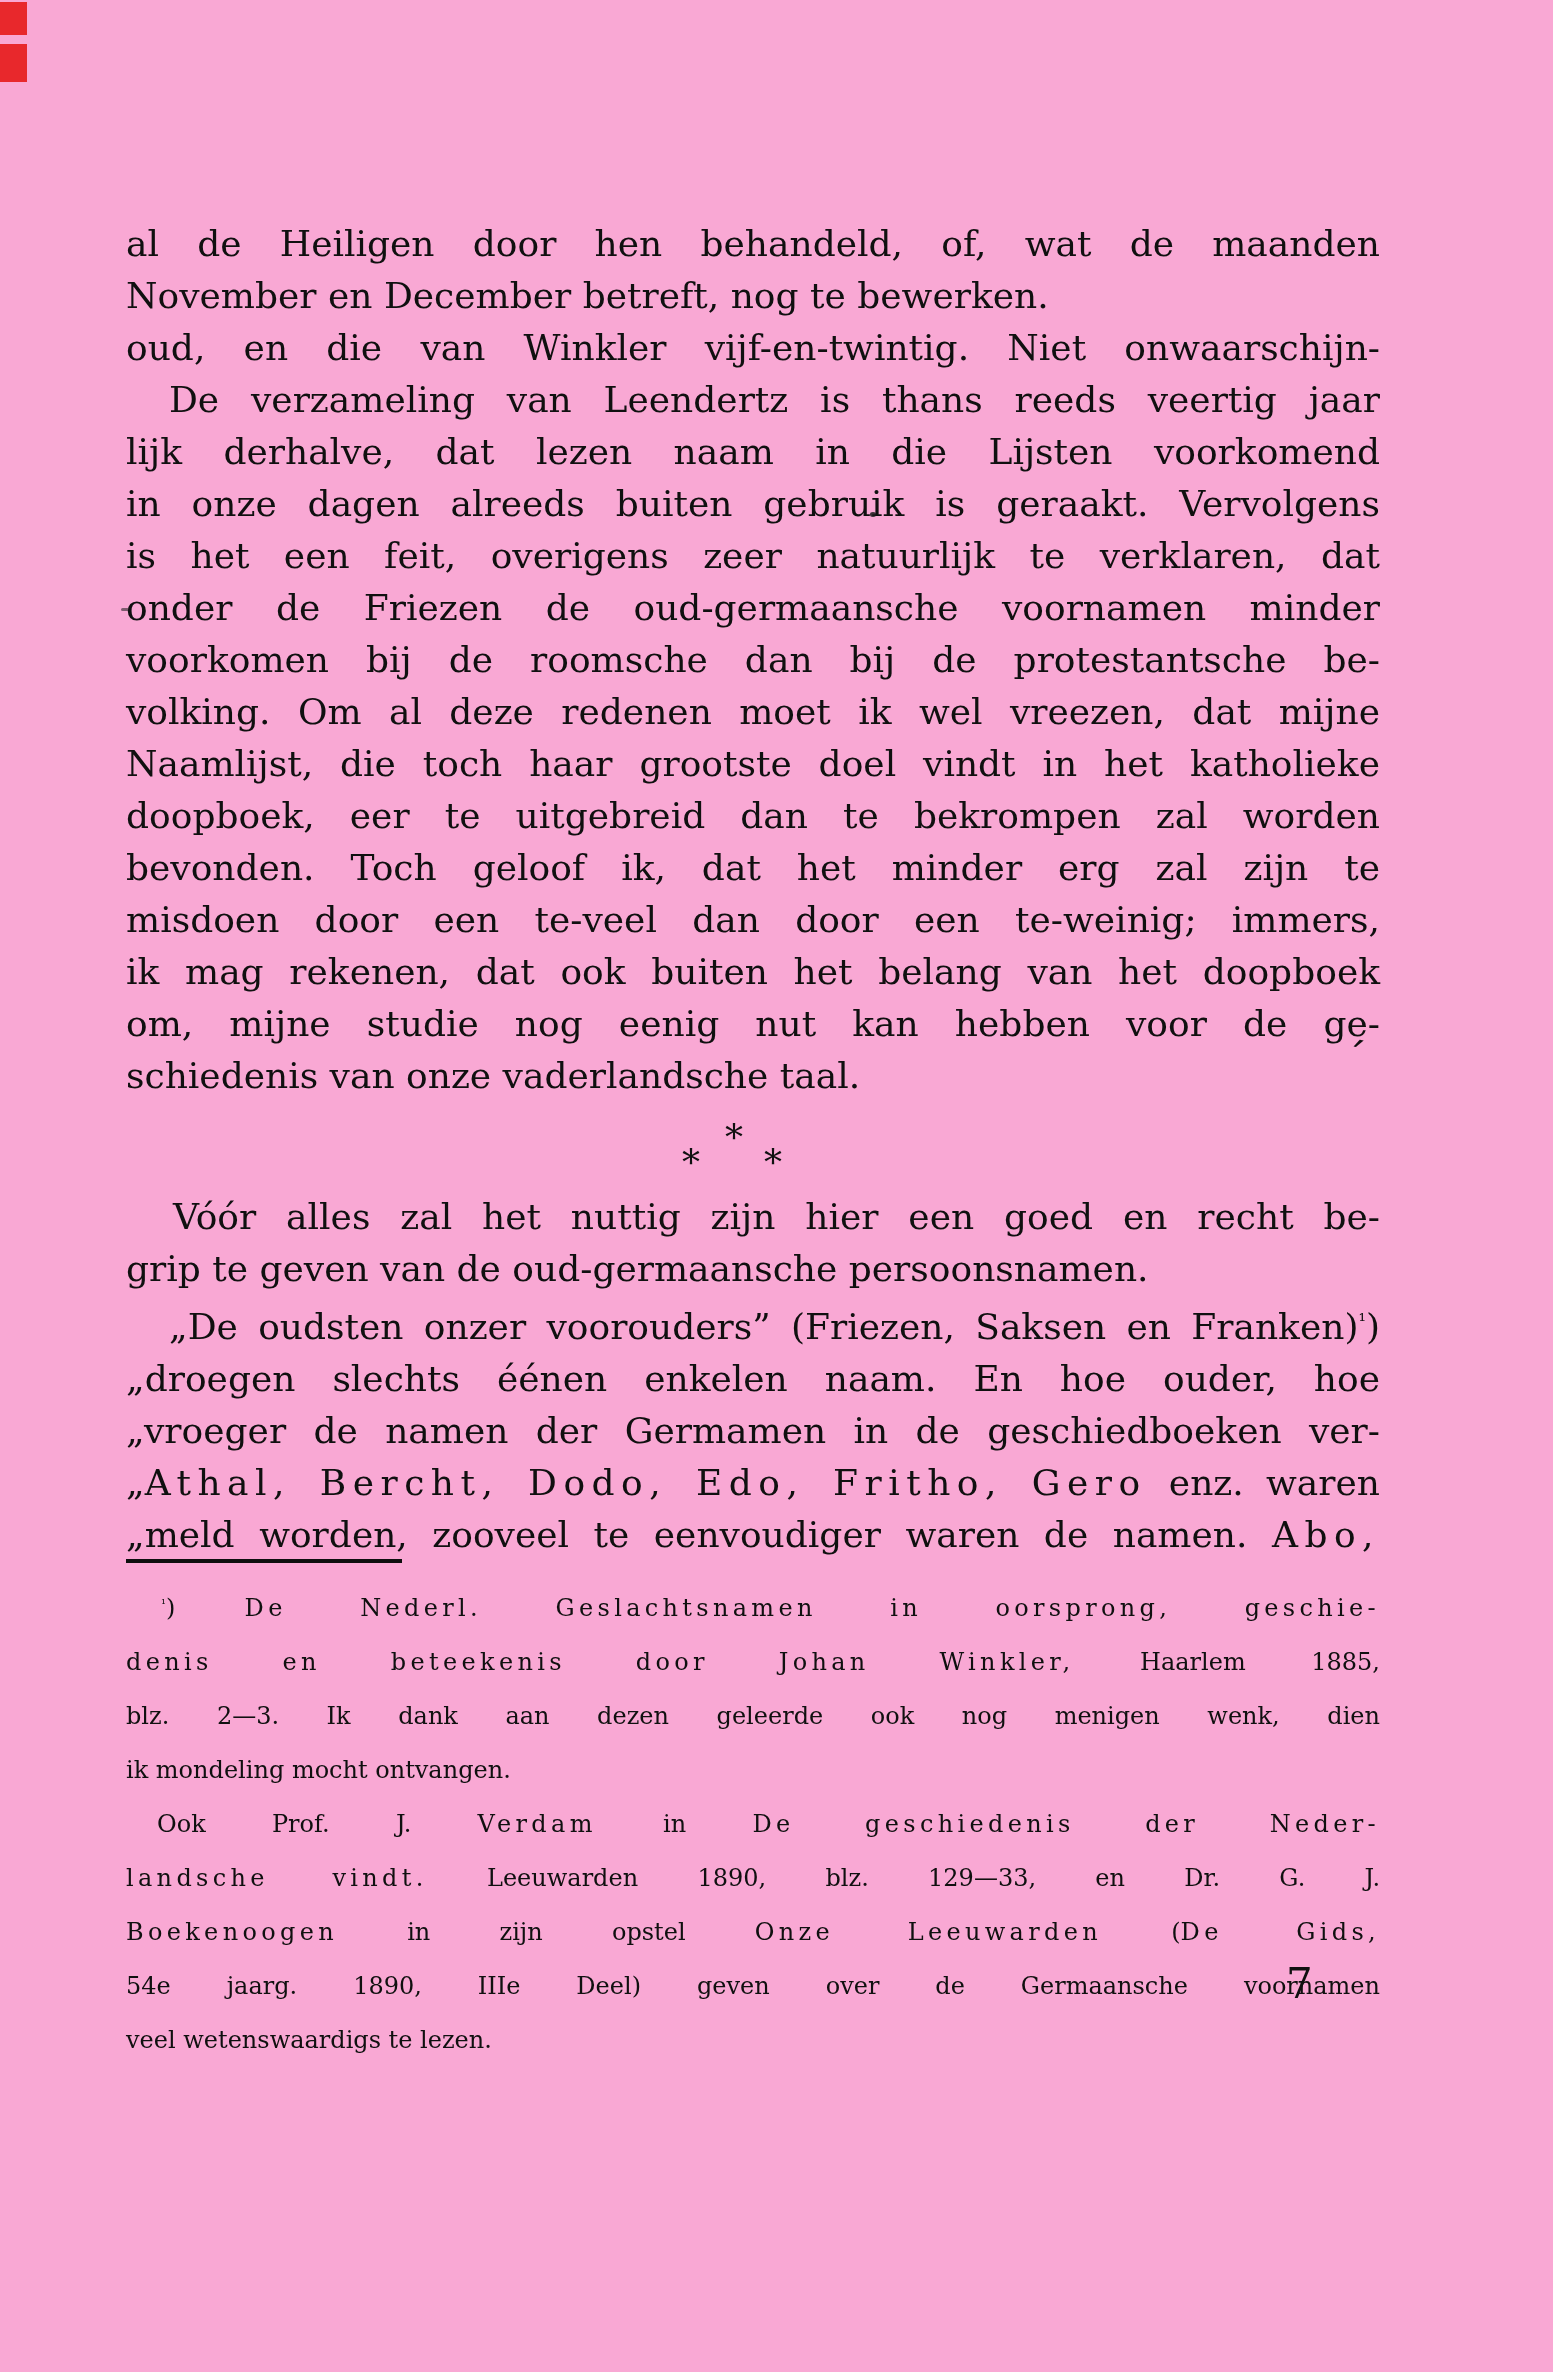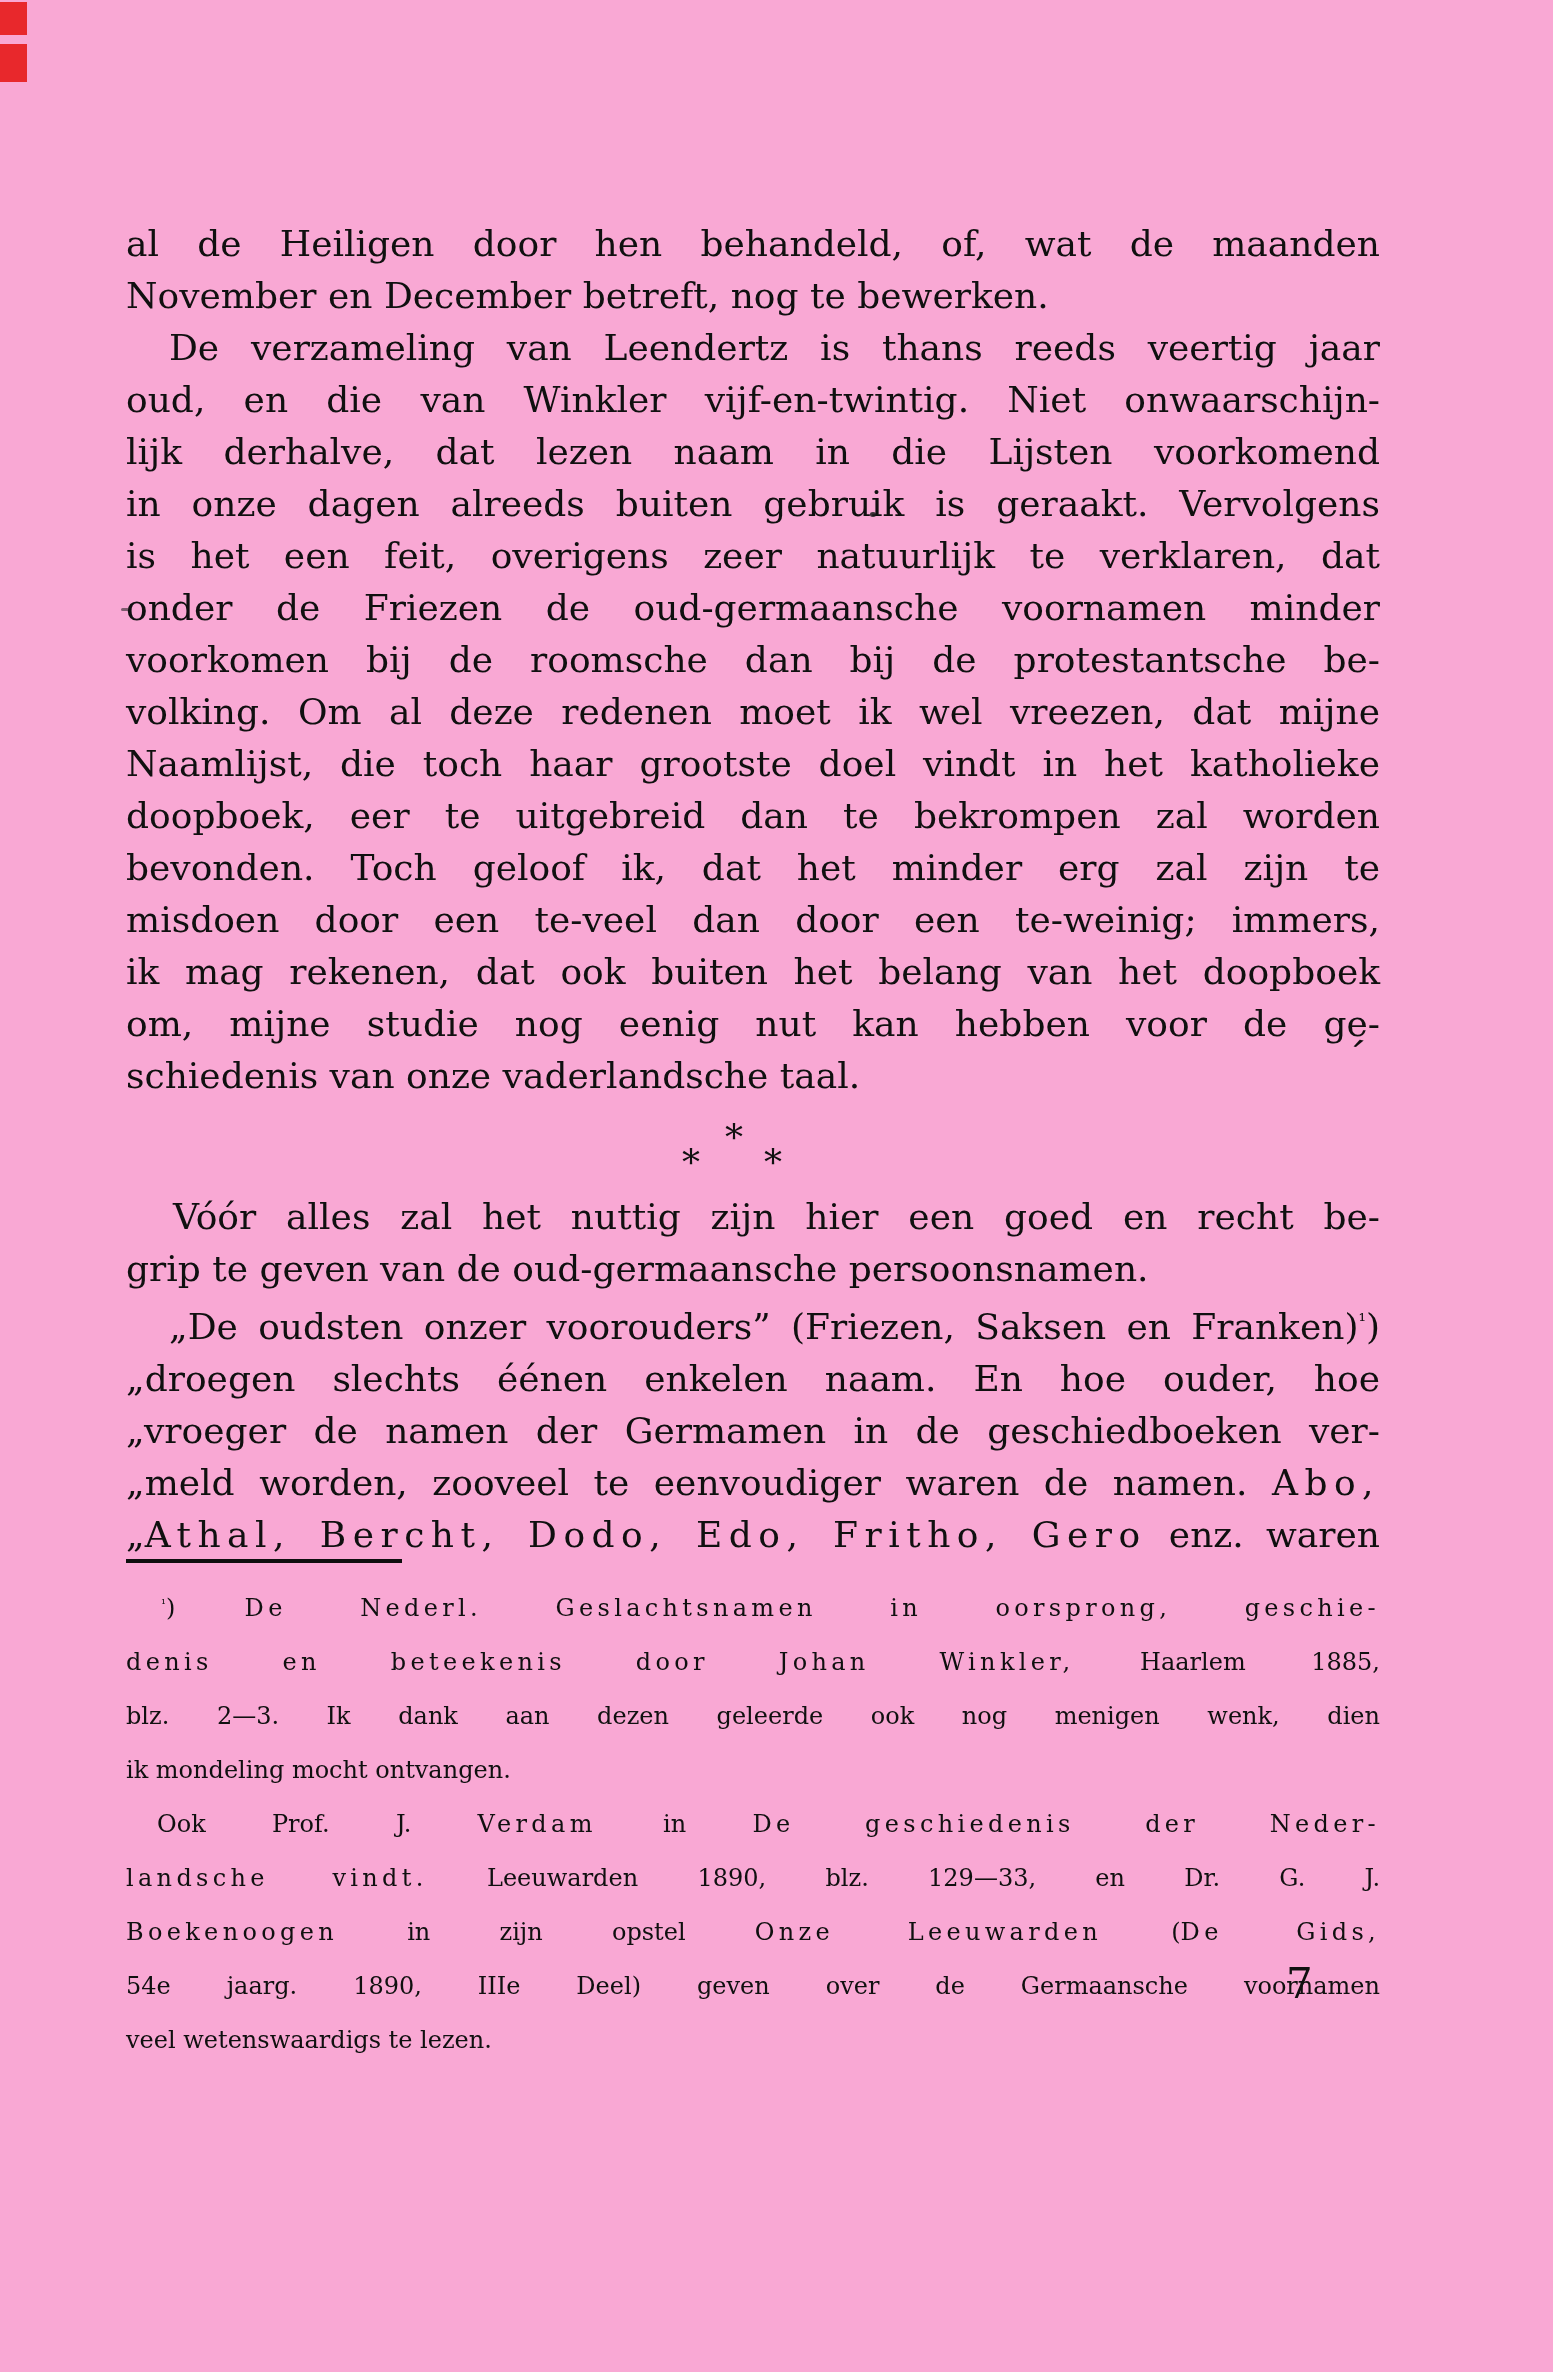--- a/index.html
+++ b/index.html
@@ -38,22 +38,22 @@
 <body>
 
 <div class="sheet">
 
   <div class="redmark r1"></div>
   <div class="redmark r2"></div>
 
   <div class="textblock main-size" style="top:218px;" id="main1">
       <div class="line just"><span>al de Heiligen door hen behandeld, of, wat de maanden</span></div>
       <div class="line left"><span>November en December betreft, nog te bewerken.</span></div>
+      <div class="line just"><span>oud, en die van Winkler vijf-en-twintig. Niet onwaarschijn-</span></div>
       <div class="line just" style="padding-left: 43px;"><span>De verzameling van Leendertz is thans reeds veertig jaar</span></div>
-      <div class="line just"><span>oud, en die van Winkler vijf-en-twintig. Niet onwaarschijn-</span></div>
       <div class="line just"><span>lijk derhalve, dat lezen naam in die Lijsten voorkomend</span></div>
       <div class="line just"><span>in onze dagen alreeds buiten gebruik is geraakt. Vervolgens</span></div>
       <div class="line just"><span>is het een feit, overigens zeer natuurlijk te verklaren, dat</span></div>
       <div class="line just"><span>onder de Friezen de oud-germaansche voornamen minder</span></div>
       <div class="line just"><span>voorkomen bij de roomsche dan bij de protestantsche be-</span></div>
       <div class="line just"><span>volking. Om al deze redenen moet ik wel vreezen, dat mijne</span></div>
       <div class="line just"><span>Naamlijst, die toch haar grootste doel vindt in het katholieke</span></div>
       <div class="line just"><span>doopboek, eer te uitgebreid dan te bekrompen zal worden</span></div>
       <div class="line just"><span>bevonden. Toch geloof ik, dat het minder erg zal zijn te</span></div>
       <div class="line just"><span>misdoen door een te-veel dan door een te-weinig; immers,</span></div>
@@ -67,22 +67,22 @@
     <span class="star-left">*</span>
     <span class="star-right">*</span>
   </div>
 
   <div class="textblock main-size" style="top:1191px;" id="main2">
       <div class="line just" style="padding-left: 47px;"><span>Vóór alles zal het nuttig zijn hier een goed en recht be-</span></div>
       <div class="line left"><span>grip te geven van de oud-germaansche persoonsnamen.</span></div>
       <div class="line just" style="padding-left: 43px;"><span>„De oudsten onzer voorouders” (Friezen, Saksen en Franken)</span><span class="sup">¹</span><span>)</span></div>
       <div class="line just"><span>„droegen slechts éénen enkelen naam. En hoe ouder, hoe</span></div>
       <div class="line just"><span>„vroeger de namen der Germamen in de geschiedboeken ver-</span></div>
+      <div class="line just"><span>„</span><span class="sp">Athal, Bercht, Dodo, Edo, Fritho, Gero</span><span> enz. waren</span></div>
       <div class="line just"><span>„meld worden, zooveel te eenvoudiger waren de namen. </span><span class="sp">Abo,</span></div>
-      <div class="line just"><span>„</span><span class="sp">Athal, Bercht, Dodo, Edo, Fritho, Gero</span><span> enz. waren</span></div>
     </div>
 
   <div class="fnrule"></div>
 
   <div class="textblock fn-size" style="top:1577px;" id="footnote">
       <div class="line just" style="padding-left: 35px;"><span class="sup">¹</span><span>) </span><span class="sp">De Nederl. Geslachtsnamen in oorsprong, geschie-</span></div>
       <div class="line just"><span class="sp">denis en beteekenis door Johan Winkler,</span><span> Haarlem 1885,</span></div>
       <div class="line just"><span>blz. 2—3. Ik dank aan dezen geleerde ook nog menigen wenk, dien</span></div>
       <div class="line left"><span>ik mondeling mocht ontvangen.</span></div>
       <div class="line just" style="padding-left: 31px;"><span>Ook Prof. J. </span><span class="sp">Verdam</span><span> in </span><span class="sp">De geschiedenis der Neder-</span></div>

